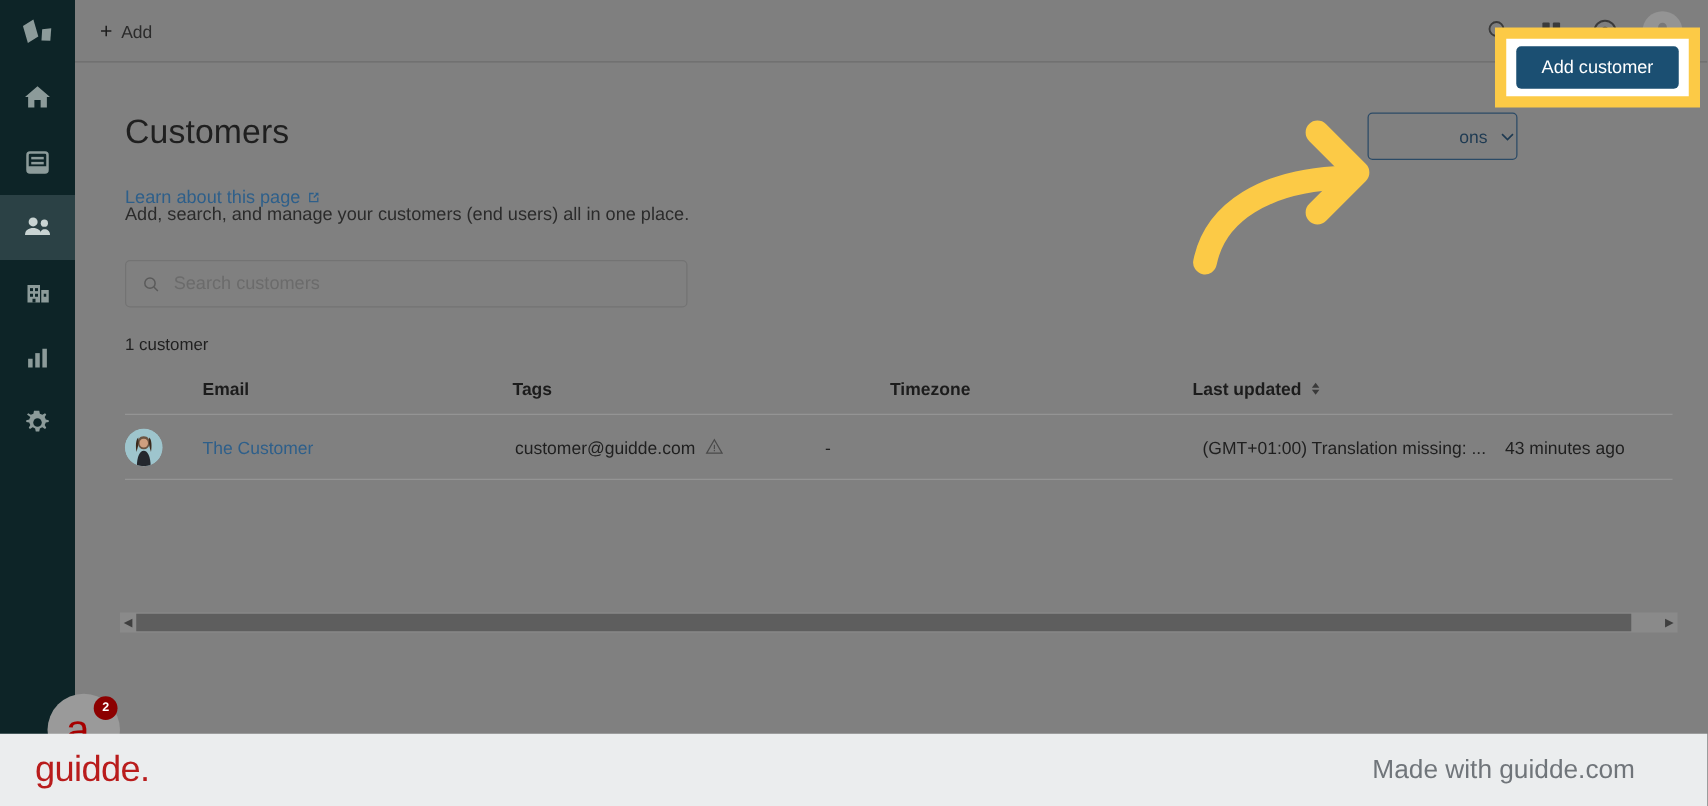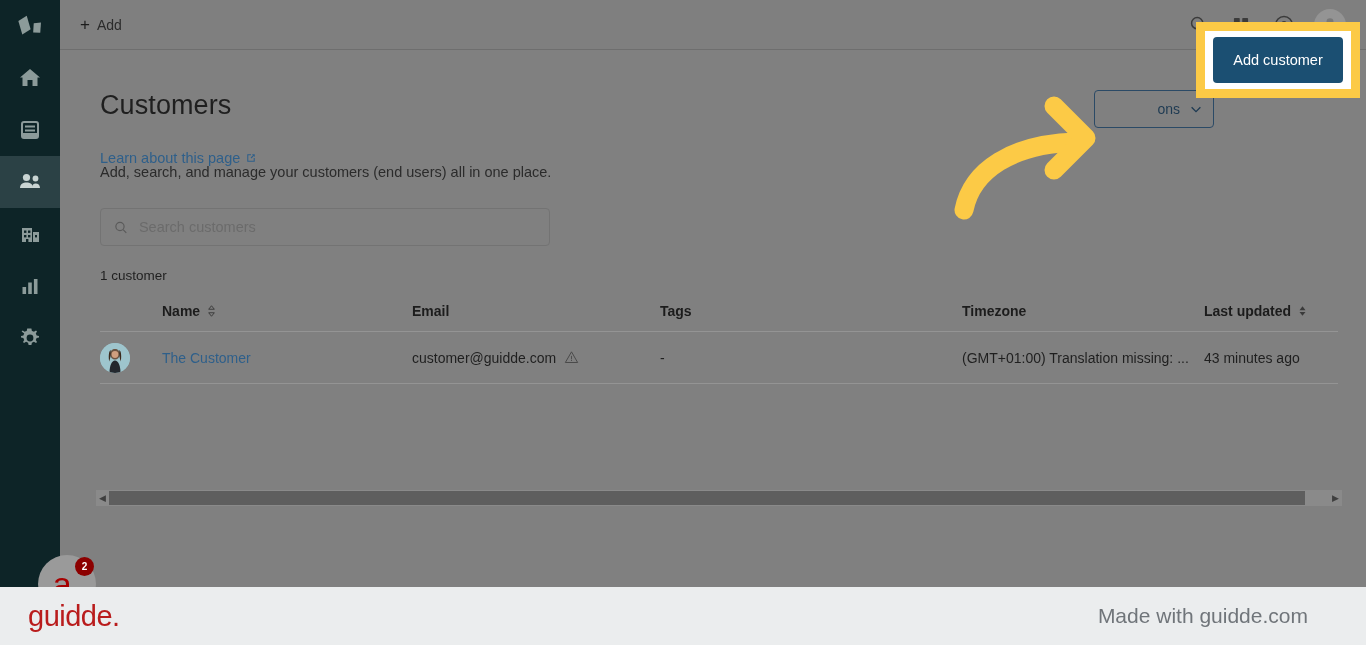--- a/index.html
+++ b/index.html
@@ -86,28 +86,28 @@
   }
 
   
   .hdr-actions {
     position: absolute; right: 152px; top: 40px;
     height: 38px; width: 120px;
     border: 1px solid #2b4a66;
     border-radius: 4px;
     background: transparent;
     display: flex; align-items: center; justify-content: flex-end;
-    padding-right: 10px; gap: 9px;
+    gap: 9px;
     cursor: pointer;
   }
   .hdr-actions-label { font-size: 14px; color: #1e3a52; }
 
   .highlight-box {
     position: absolute; right: 6px; top: 22px;
-    width: 164px; height: 76px;
+    width: 164px; height: 64px;
     background: #fcca46;
     padding: 9px;
     z-index: 8;
   }
   .highlight-inner {
     width: 100%; height: 100%;
     background: #ffffff;
     padding: 6px 8px;
     display: flex; align-items: center; justify-content: center;
   }
@@ -370,27 +370,20 @@
         <line x1="15.2" y1="15.2" x2="20" y2="20" stroke="#5a5a5a" stroke-width="1.8"></line>
       </svg>
       <input class="search-input" type="text" placeholder="Search customers" style="">
     </div>
 
     <div class="count-label">1 customer</div>
 
     <div class="table">
       <div class="thead">
         <div class="th c-sel"></div>
-        <div class="th c-name">
-          <span>Name</span>
-          <svg width="11" height="14" viewBox="0 0 12 16">
-            <path d="M6 2 L9.2 6 L2.8 6 Z" fill="none" stroke="#3a3a3a" stroke-width="1.1"></path>
-            <path d="M6 14 L9.2 10 L2.8 10 Z" fill="none" stroke="#3a3a3a" stroke-width="1.1"></path>
-          </svg>
-        </div>
         <div class="th c-mail">
           <span>Email</span>
         </div>
         <div class="th c-tags">
           <span>Tags</span>
         </div>
         <div class="th c-tz">
           <span>Timezone</span>
         </div>
         <div class="th c-upd">

